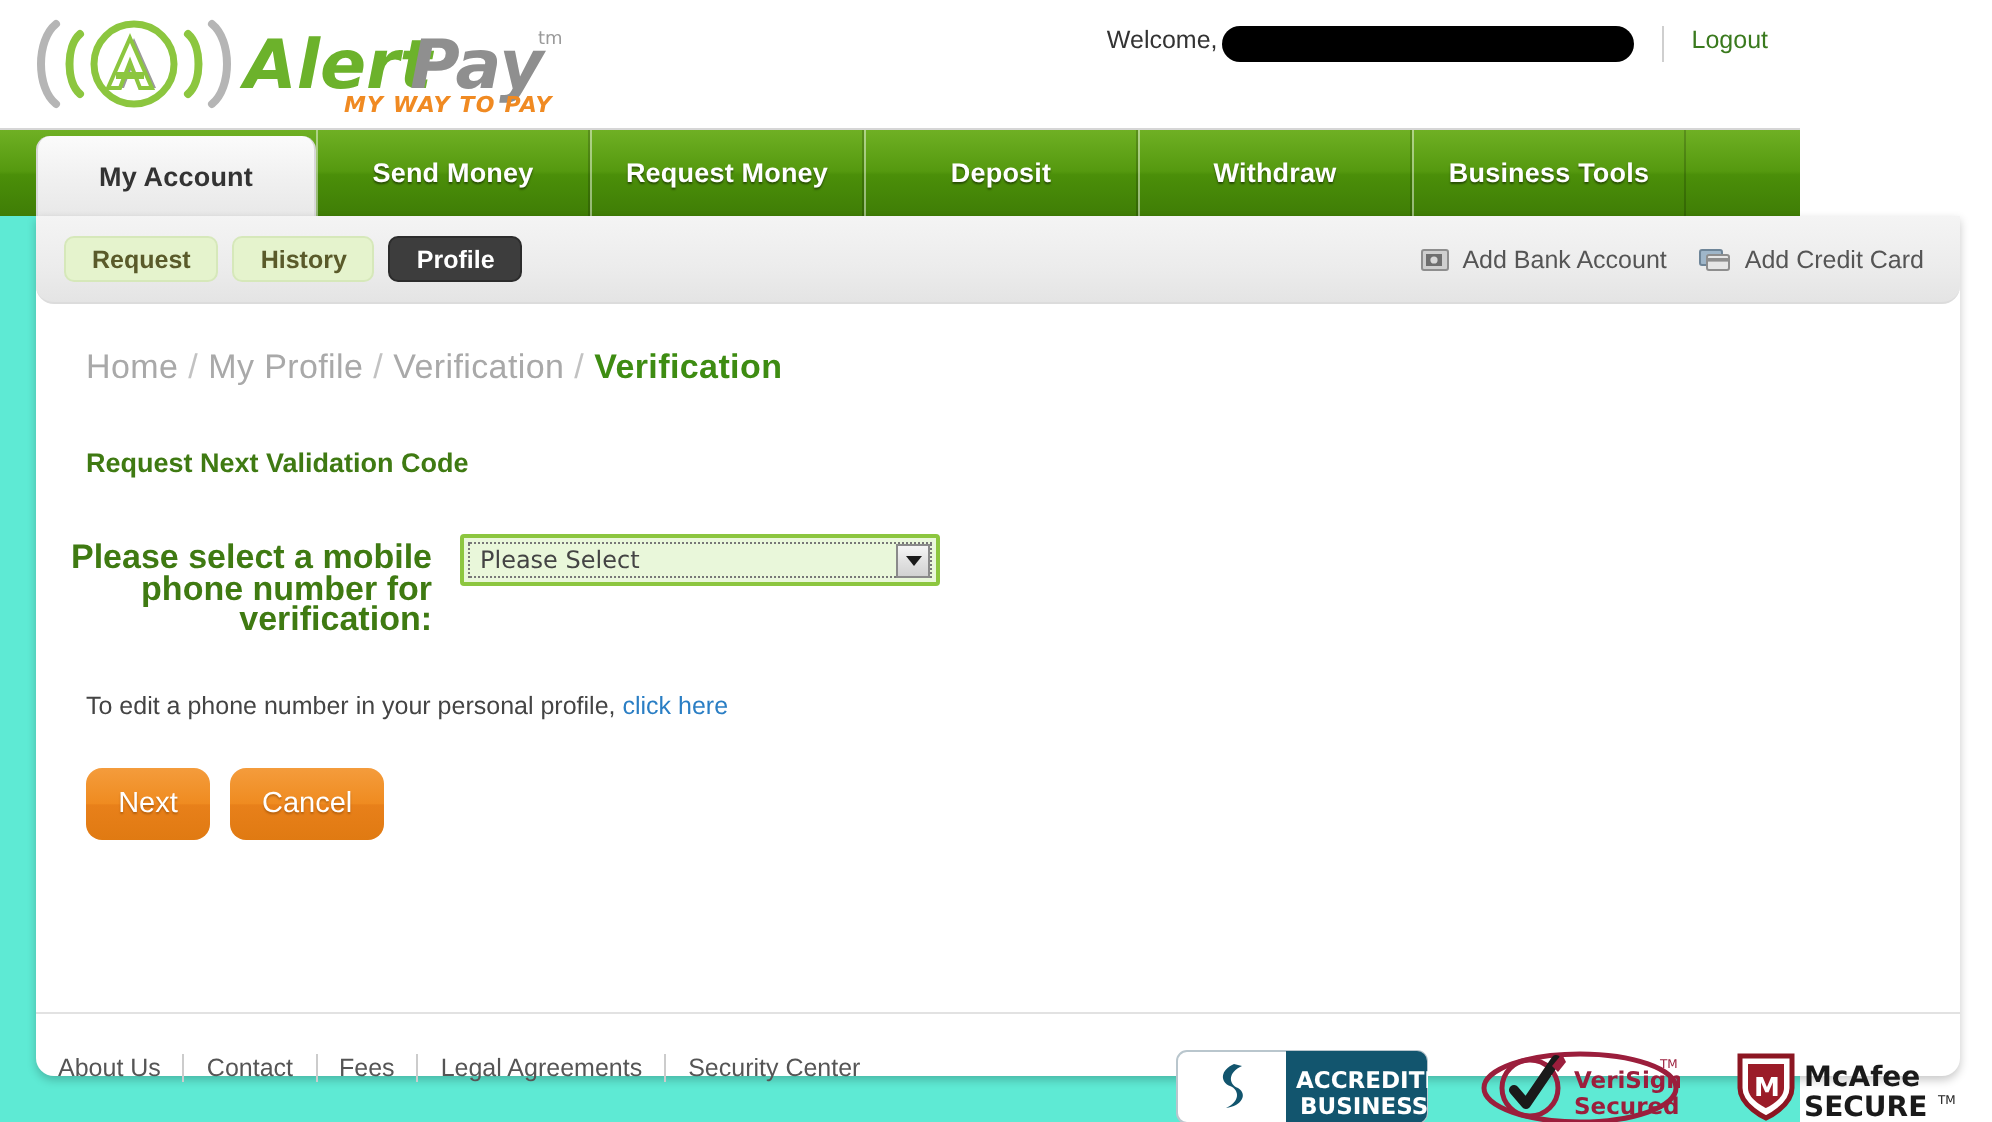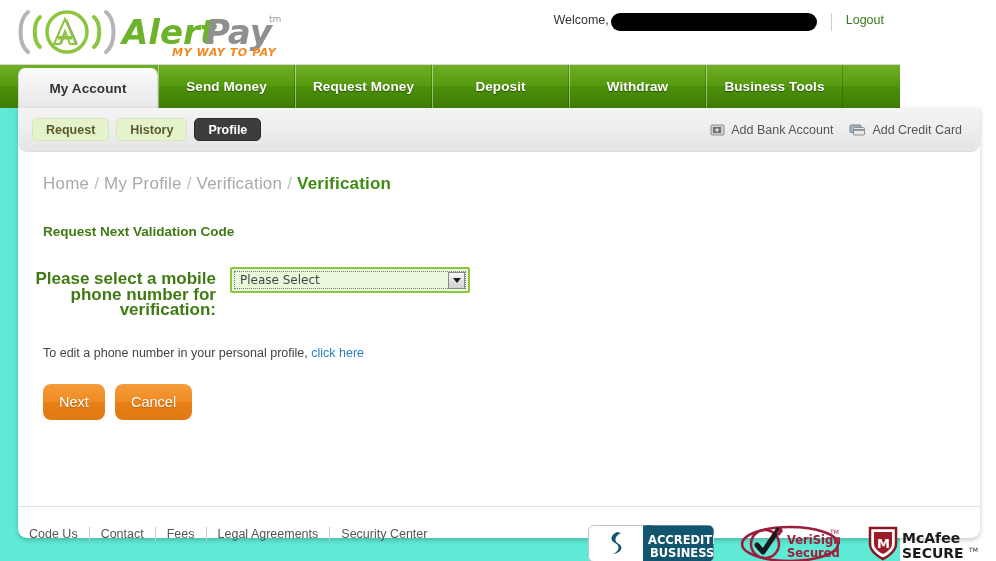--- a/index.html
+++ b/index.html
@@ -405,21 +405,21 @@
 
       <div class="btnrow">
         <button class="btn">Next</button>
         <button class="btn">Cancel</button>
       </div>
     </div>
   </div>
 
   <div class="footer">
     <div class="footlinks">
-      <a>Code Us</a>
+      <a>About Us</a>
       <span class="vsep"></span>
       <a>Contact</a>
       <span class="vsep"></span>
       <a>Fees</a>
       <span class="vsep"></span>
       <a>Legal Agreements</a>
       <span class="vsep"></span>
       <a>Security Center</a>
     </div>
 

